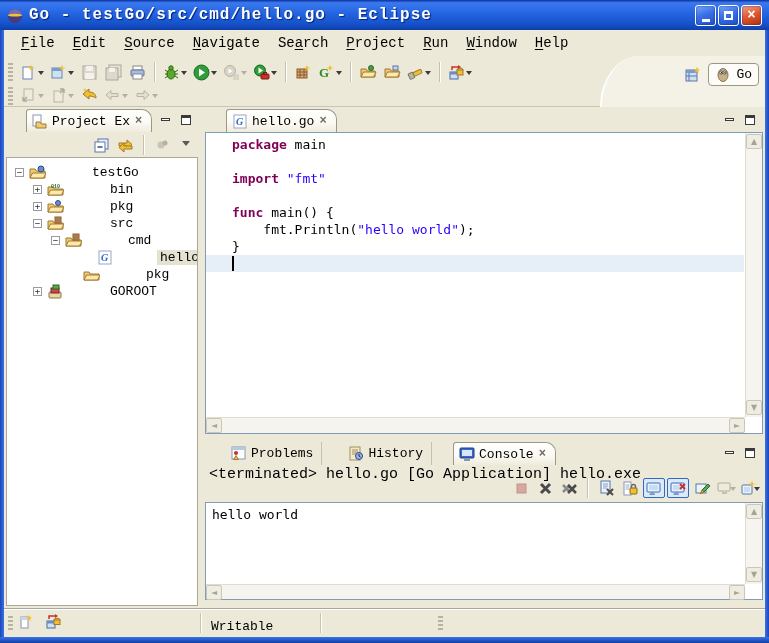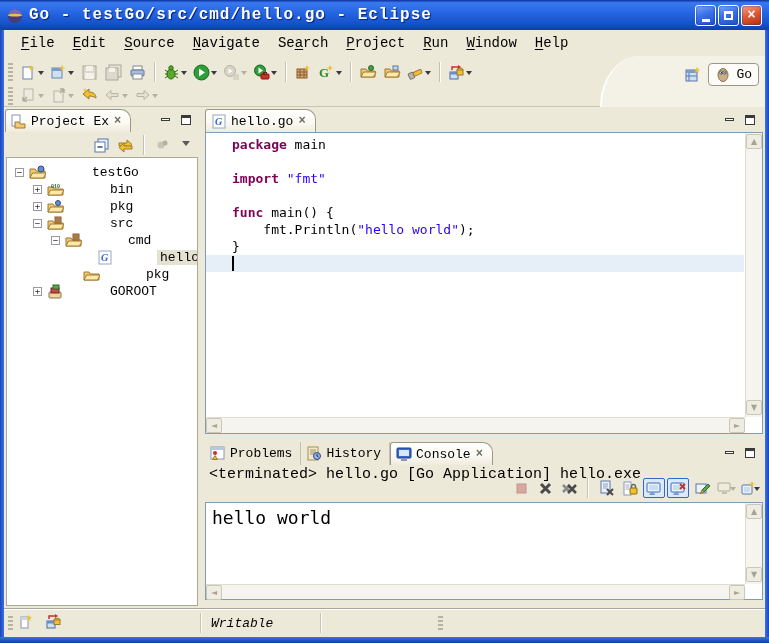--- a/index.html
+++ b/index.html
@@ -48,21 +48,21 @@
   .persp-curve { position:absolute; right:0; top:0; width:165px; height:51px;
     background:#F4F1E6; border-left:2px solid #fff; border-top-left-radius:40px 50px; }
   .persp { position:absolute; right:6px; top:6px; display:flex; align-items:center; gap:4px;justify-content:center; }
   .persp-btn { display:flex; align-items:center; gap:4px; padding:2px 6px; font-size:13px; }
   .persp-btn.sel { border:1px solid #9C9888; border-radius:4px; background:#FDFCF8; }
 
   
   .main { position:absolute; left:4px; top:107px; width:761px; height:501px; background:#ECE9D8; }
 
   .tab { display:flex; align-items:center; gap:4px; height:23px; padding:0 8px 0 5px; font-size:13px;
-    white-space:nowrap; }
+    white-space:nowrap;margin-left:21px; }
   .tab.sel { background:linear-gradient(180deg,#FFFFFF 0%,#FBFAF4 55%,#EFECDD 100%);
     border:1px solid #9C9888; border-bottom:none; border-top-left-radius:3px; border-top-right-radius:10px; }
   .tab.plain { border-right:1px solid #C6C2B2; }
   .tabclose { color:#6E6A5E; font-size:12px; font-weight:bold; padding:0 1px; }
   .mm { display:flex; gap:3px; align-items:center; }
   .mmbtn { width:18px; height:15px; display:flex; align-items:center; justify-content:center; }
   .mmbtn .bar { width:9px; height:3px; background:#fff; border:1px solid #3A3A3A; }
   .mmbtn .box { width:10px; height:10px; background:#fff; border:1px solid #3A3A3A; border-top-width:3px; }
 
   
@@ -104,26 +104,26 @@
 
   
   .console { position:absolute; left:199px; top:333px; width:562px; height:168px; }
   .co-tabs { position:absolute; left:2px; top:2px; right:2px; height:23px; display:flex; align-items:flex-end; }
   .co-tabs .mm { position:absolute; right:4px; top:3px; }
   .co-status { position:absolute; left:6px; top:26px; font-size:15px; white-space:pre; }
   .co-toolbar { position:absolute; right:4px; top:38px; display:flex; align-items:center; gap:2px; }
   .cbtn { width:22px; height:20px; display:flex; align-items:center; justify-content:center; border:1px solid transparent; border-radius:2px; }
   .cbtn.on { border-color:#316AC5; background:#DCE9F8; }
   .co-body { position:absolute; left:2px; right:2px; top:62px; bottom:8px; background:#fff; border:1px solid #7F9DB9; }
-  .co-out { position:absolute; left:6px; top:4px; font-family:"DejaVu Sans Mono","Liberation Mono",monospace; font-size:18px; white-space:pre; }
+  .co-out { position:absolute; left:6px; top:4px; font-family:"DejaVu Sans Mono","Liberation Mono",monospace; font-size:13px; white-space:pre; }
 
   
   .statusbar { position:absolute; left:4px; top:608px; width:761px; height:29px; background:#ECE9D8;
     border-top:1px solid #ACA899; box-shadow:inset 0 1px 0 #fff; font-size:13px; }
-  .sb-cell { position:absolute; top:3px; bottom:3px; display:flex; align-items:center; padding-left:8px;font-style:italic; }
+  .sb-cell { position:absolute; top:3px; bottom:3px; display:flex; align-items:flex-end; padding-left:8px; }
   .sb-sep { position:absolute; top:4px; bottom:4px; width:1px; background:#C6C2B2; box-shadow:1px 0 0 #fff; }
   .sb-grip { position:absolute; top:7px; width:5px; height:16px;
     background:repeating-linear-gradient(180deg,#B8B4A4 0 2px,transparent 2px 4px); }
   .sb-icons { position:absolute; left:14px; top:4px; display:flex; gap:10px; align-items:center; }
 </style>
 </head>
 <body>
 
 <div class="win">
 

